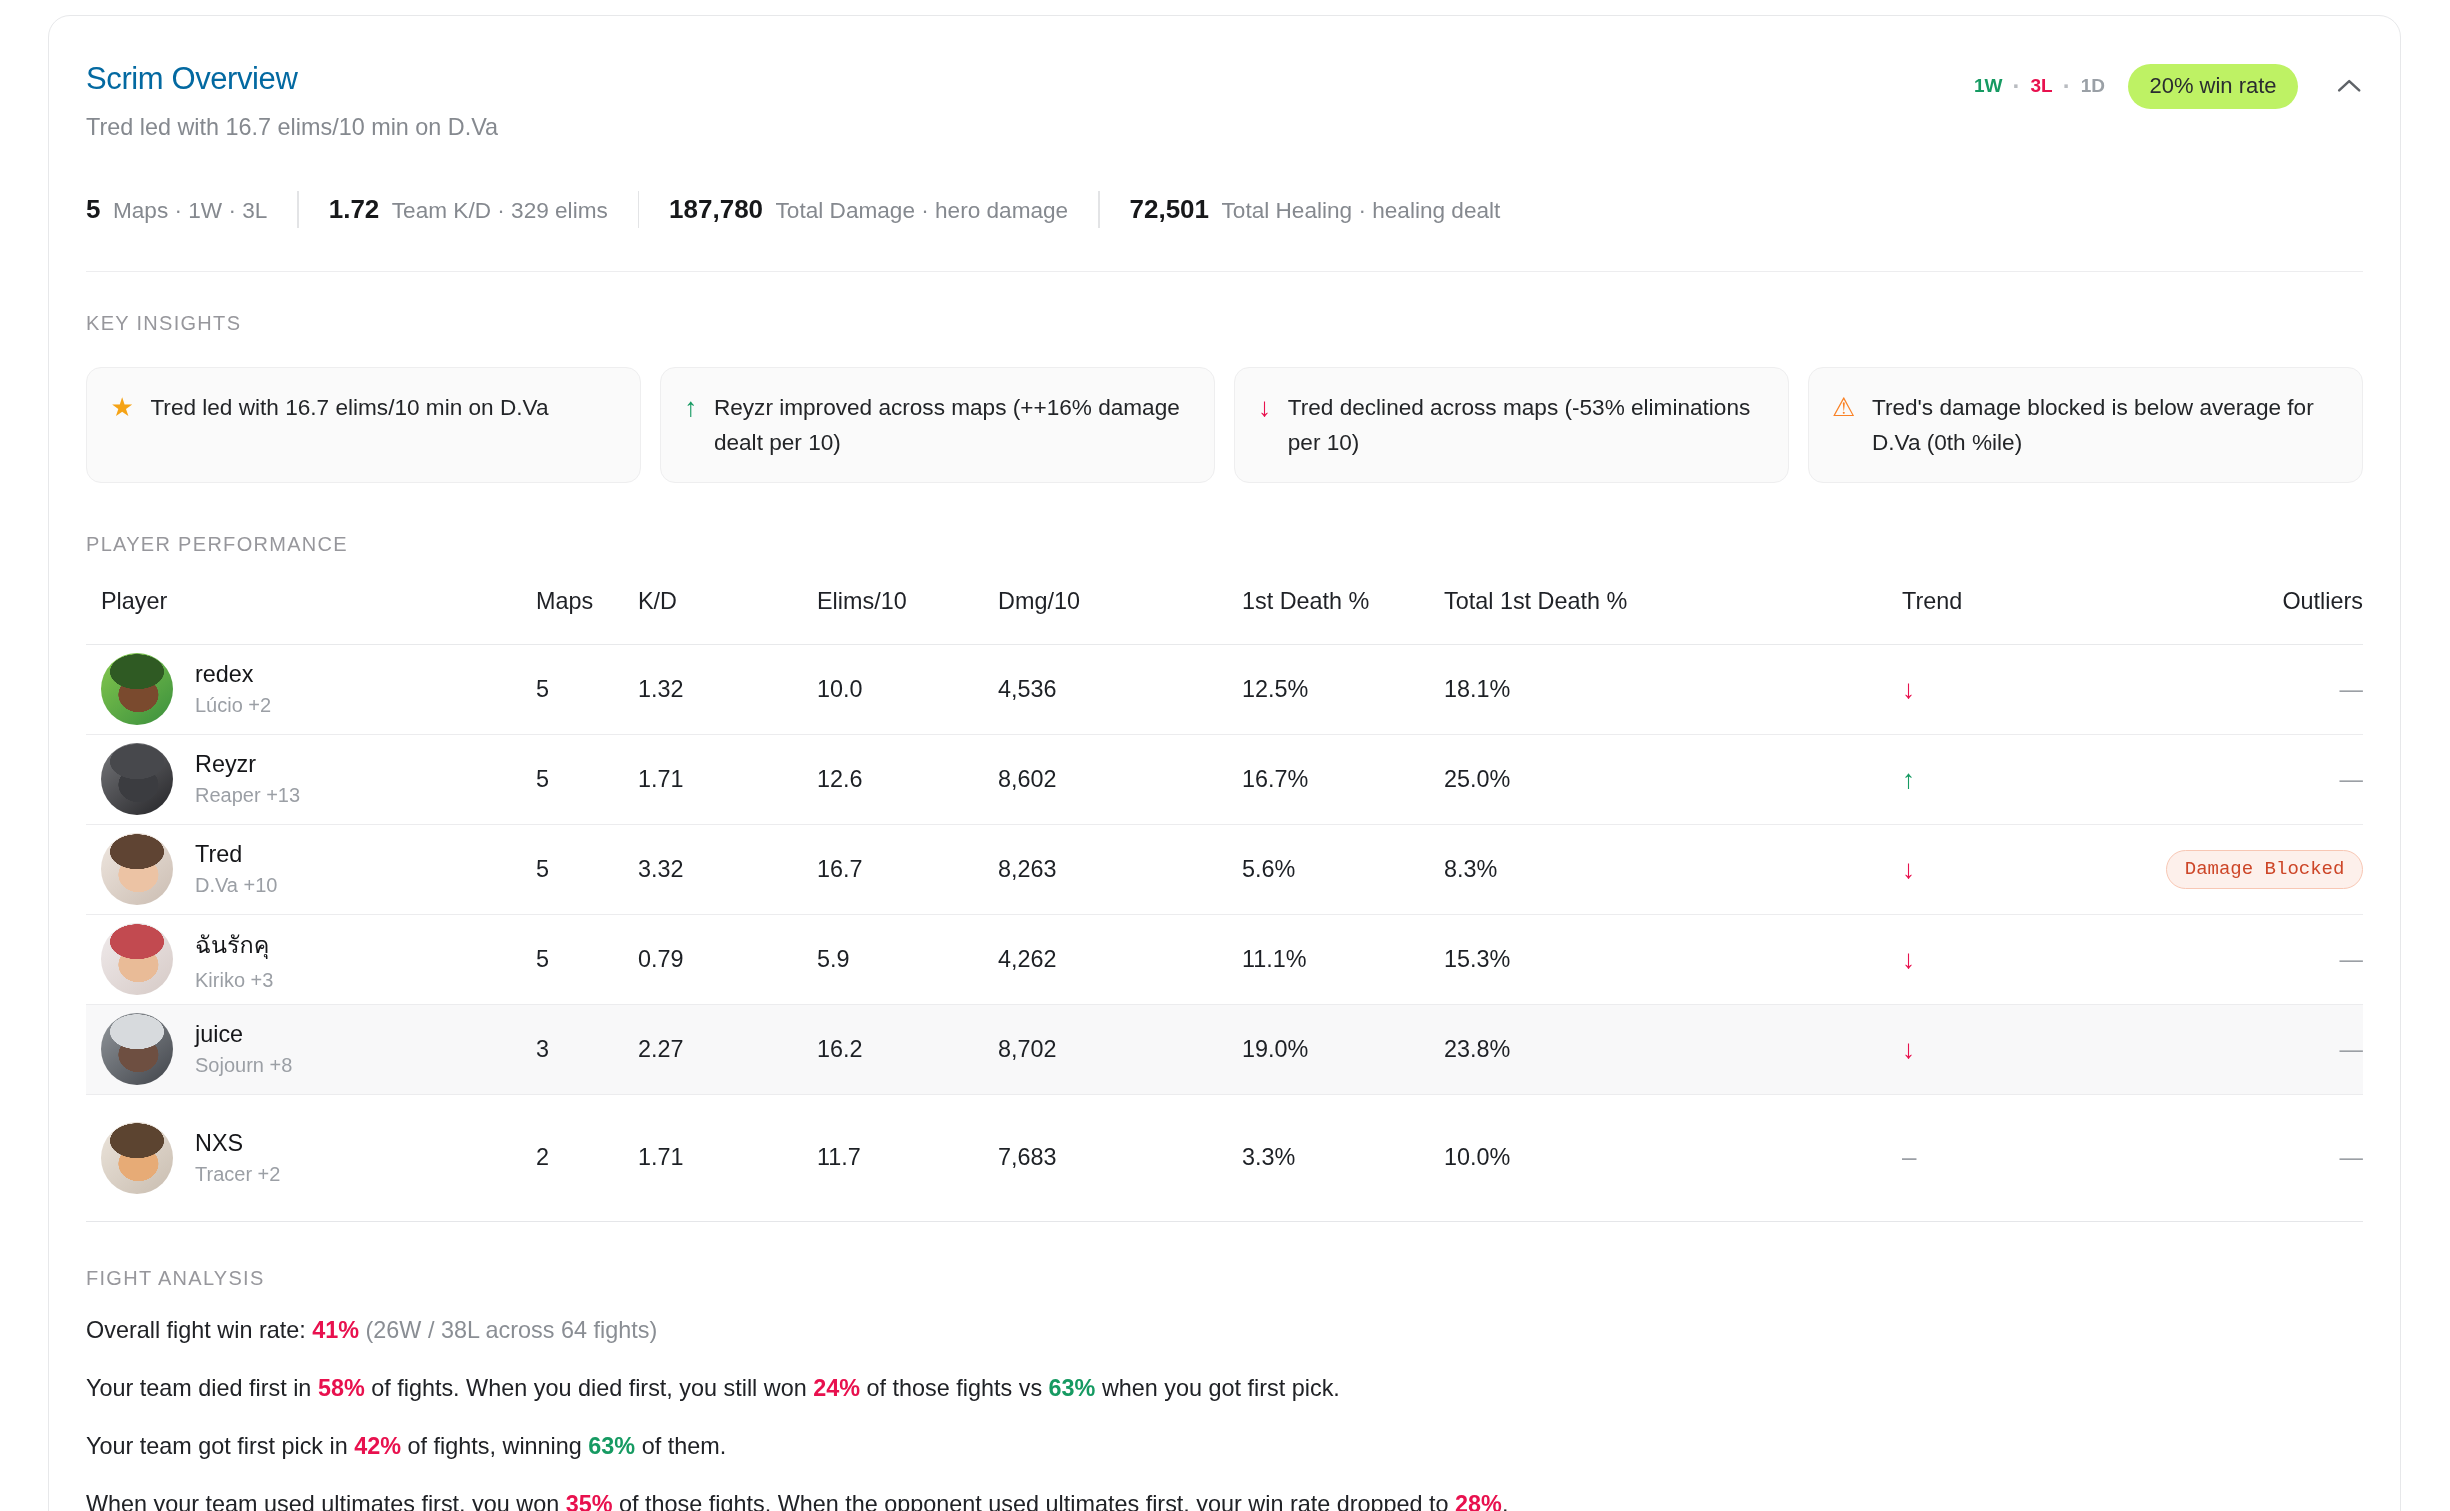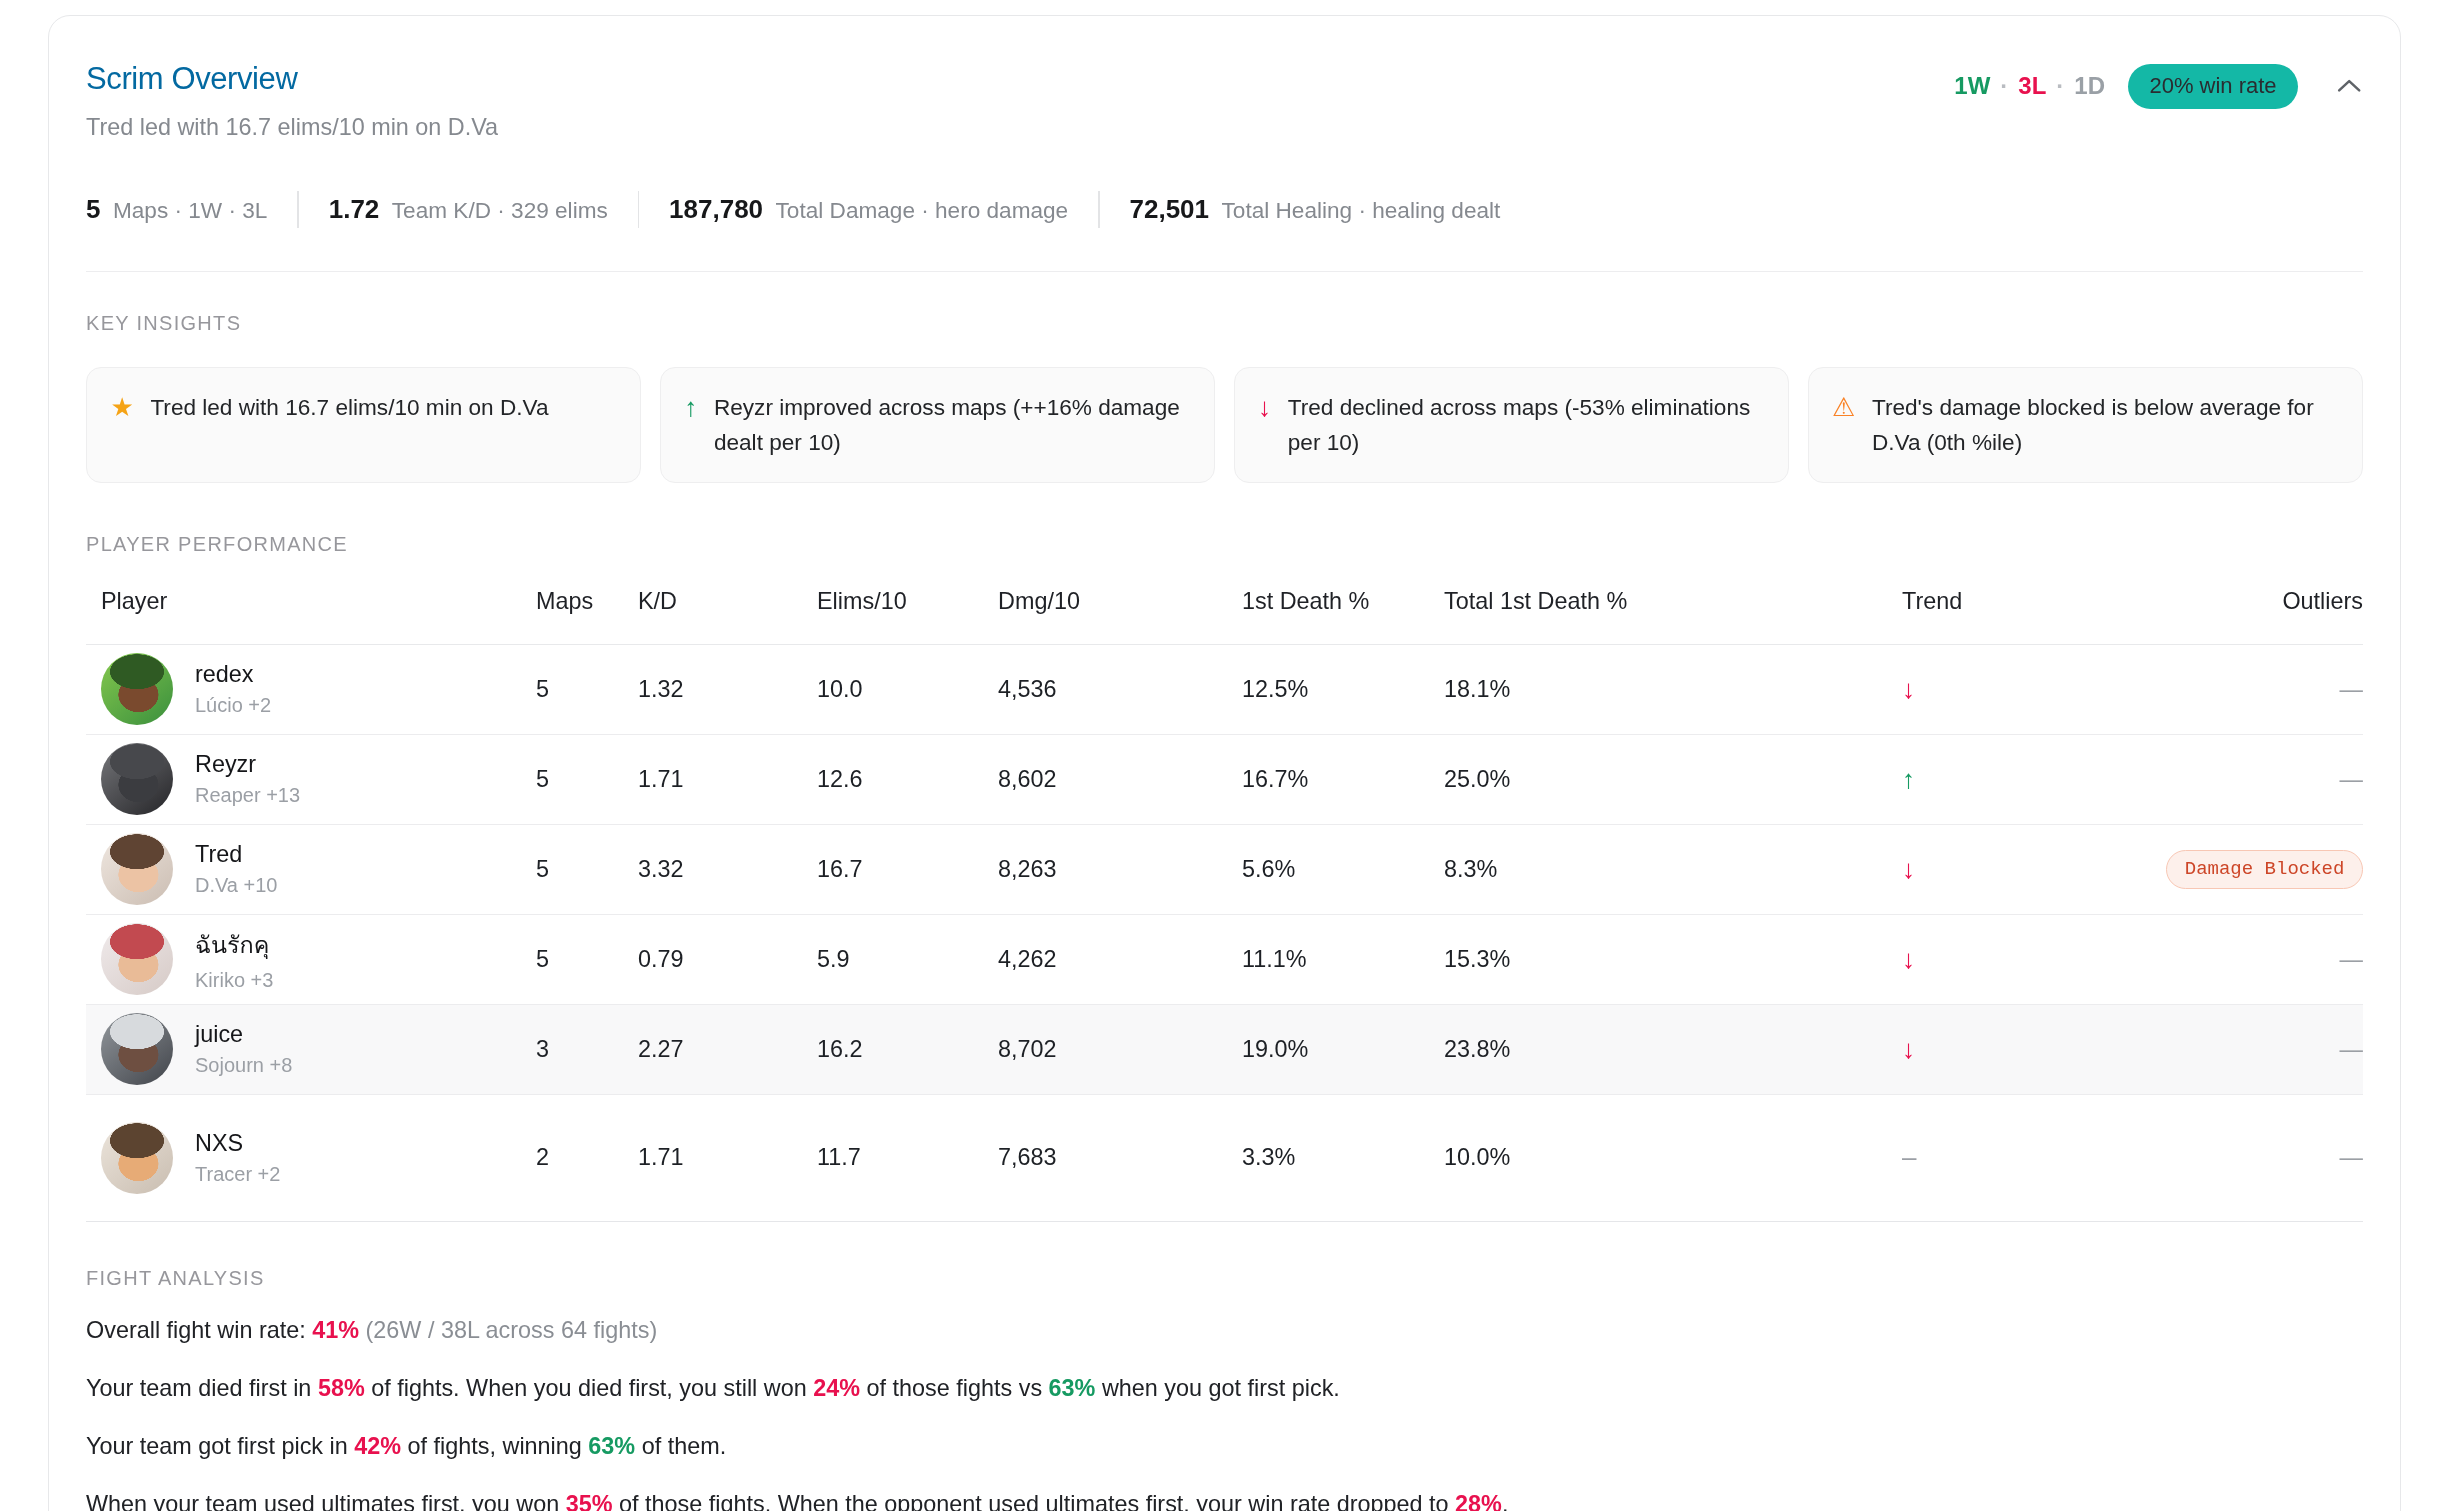--- a/index.html
+++ b/index.html
@@ -6,26 +6,26 @@
   html,body { width:2450px; height:1512px; overflow:hidden; background:#ffffff;
               font-family:"Liberation Sans","DejaVu Sans",sans-serif; color:#1d2025; }
   .card { position:absolute; left:48px; top:15px; width:2353px; height:1539px;
           background:#fff; border:1.3px solid #e7e8ea; border-radius:22px; padding:0 37px; }
 
   
   .card-header { display:flex; justify-content:space-between; align-items:flex-start; padding-top:45px; }
   .title { font-size:31px; font-weight:400; color:#0369a1; letter-spacing:-0.4px; }
   .subtitle { font-size:23.4px; color:#85898f; margin-top:16.7px; }
   .header-right { display:flex; align-items:center; margin-top:3.3px; }
-  .rec { font-size:24px; font-weight:700; }
+  .rec { font-size:19px; font-weight:700; }
   .rec.win { color:#169a62; }
   .rec.loss { color:#e8114e; }
   .rec.draw { color:#9aa0a6; }
   .dot { font-size:24px; font-weight:700; color:#b9bcc1; margin:0 10px; }
-  .pill { font-size:22px; color:#2a2c30; background:#14b8a6; border-radius:835px;
+  .pill { font-size:22px; color:#2a2c30; background:#bef264; border-radius:835px;
           padding:9.2px 21px; margin-left:23.4px; }
   .chevron { margin-left:37px; display:inline-flex; cursor:pointer; }
 
   
   .stats-row { display:flex; align-items:center; margin-top:50px; }
   .stat { display:flex; align-items:baseline; gap:12.5px; }
   .stat-value { font-size:26px; font-weight:700; color:#17181a; }
   .stat-label { font-size:22.6px; color:#85898f; }
   .stat-divider { width:1.3px; height:37px; background:#e3e4e6; margin:0 30px; }
 

